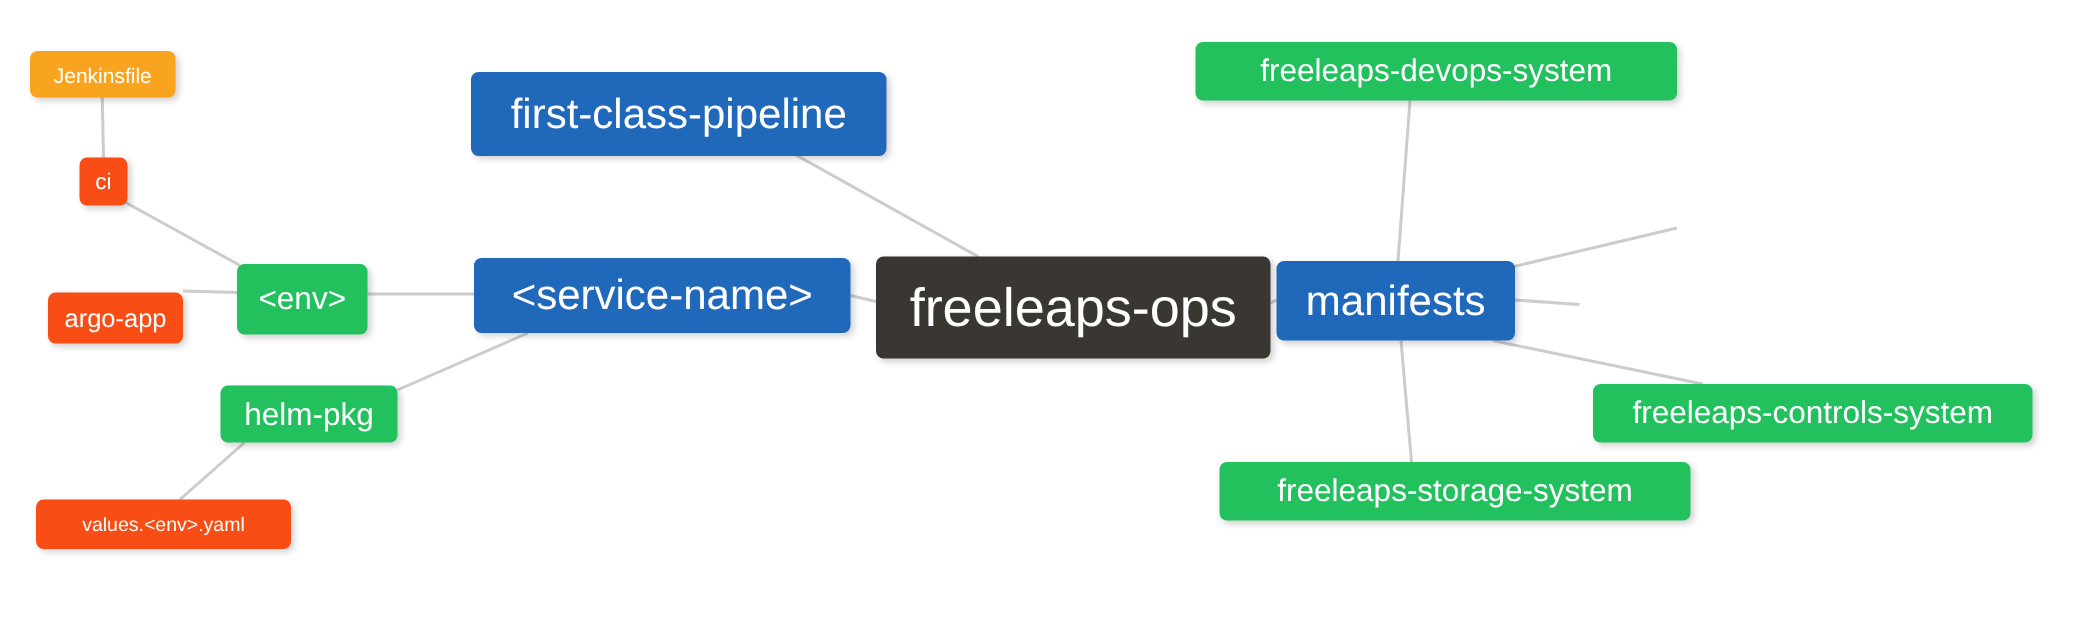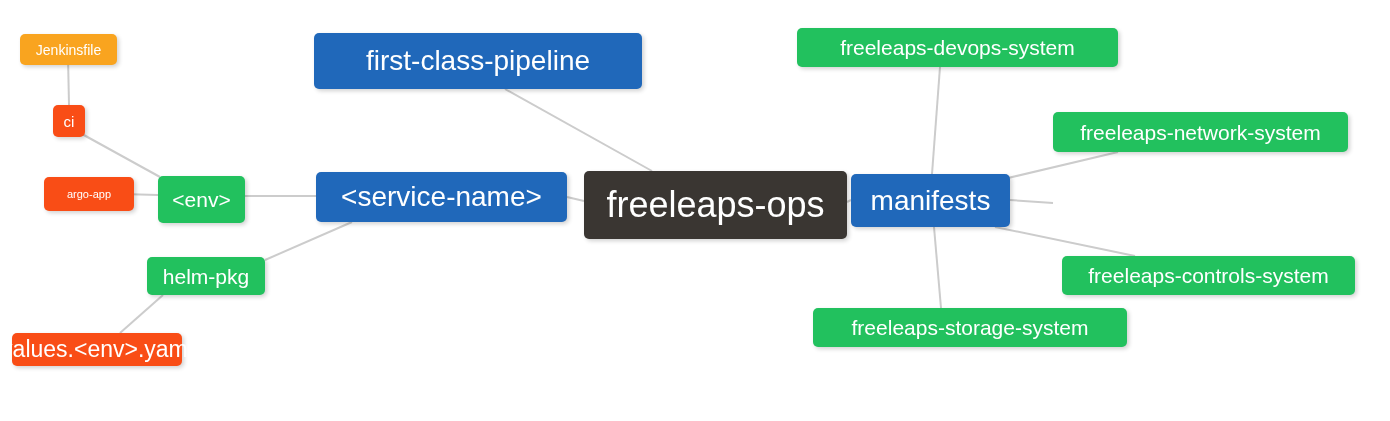--- a/index.html
+++ b/index.html
@@ -26,25 +26,25 @@
     border-radius: 5px;
     box-shadow: 2px 2px 4px rgba(0,0,0,0.18);
     white-space: nowrap;
     box-sizing: border-box;
     cursor: default;
     line-height: 1;
   }
   
   .n-jenkinsfile { left: 20px;   top: 34px;  width: 97px;  height: 31px; font-size: 14px; }
   .n-ci          { left: 53px;   top: 105px; width: 32px;  height: 32px; font-size: 15px; }
-  .n-argo-app    { left: 32px;   top: 177px; width: 90px;  height: 34px; font-size: 11px; margin-left: 12px; }
+  .n-argo-app    { left: 32px;   top: 195px; width: 90px;  height: 34px; font-size: 17px; }
   .n-env         { left: 158px;  top: 176px; width: 87px;  height: 47px; font-size: 21px; }
   .n-helm-pkg    { left: 147px;  top: 257px; width: 118px; height: 38px; font-size: 21px; }
-  .n-values      { left: 12px;    top: 333px; width: 170px; height: 33px; font-size: 23px; }
-  .n-pipeline    { left: 314px;  top: 33px;  width: 328px; height: 56px; font-size: 28px; }
+  .n-values      { left: 24px;    top: 333px; width: 170px; height: 33px; font-size: 13px; }
+  .n-pipeline    { left: 314px;  top: 48px;  width: 277px; height: 56px; font-size: 28px; }
   .n-service     { left: 316px;  top: 172px; width: 251px; height: 50px; font-size: 28px; }
   .n-ops         { left: 584px;  top: 171px; width: 263px; height: 68px; font-size: 36px; }
   .n-manifests   { left: 851px;  top: 174px; width: 159px; height: 53px; font-size: 28px; }
   .n-devops      { left: 797px;  top: 28px;  width: 321px; height: 39px; font-size: 21px; }
   .n-network     { left: 1053px; top: 112px; width: 295px; height: 40px; font-size: 21px; }
   .n-monitoring  { left: 1053px; top: 186px; width: 322px; height: 40px; font-size: 21px; }
   .n-controls    { left: 1062px; top: 256px; width: 293px; height: 39px; font-size: 21px; }
   .n-storage     { left: 813px;  top: 308px; width: 314px; height: 39px; font-size: 21px; }
 </style>
 </head>
@@ -106,23 +106,20 @@
   </div>
 
   <div class="node n-manifests" style="background: rgb(32, 104, 186);">
     <span>manifests</span>
   </div>
 
   <div class="node n-devops" style="background: rgb(34, 193, 94);">
     <span>freeleaps-devops-system</span>
   </div>
 
-  <div class="node n-network" style="background: rgb(34, 193, 94);">
-    <span>freeleaps-network-system</span>
-  </div>
 
 
   <div class="node n-controls" style="background: rgb(34, 193, 94);">
     <span>freeleaps-controls-system</span>
   </div>
 
   <div class="node n-storage" style="background: rgb(34, 193, 94);">
     <span>freeleaps-storage-system</span>
   </div>
 

